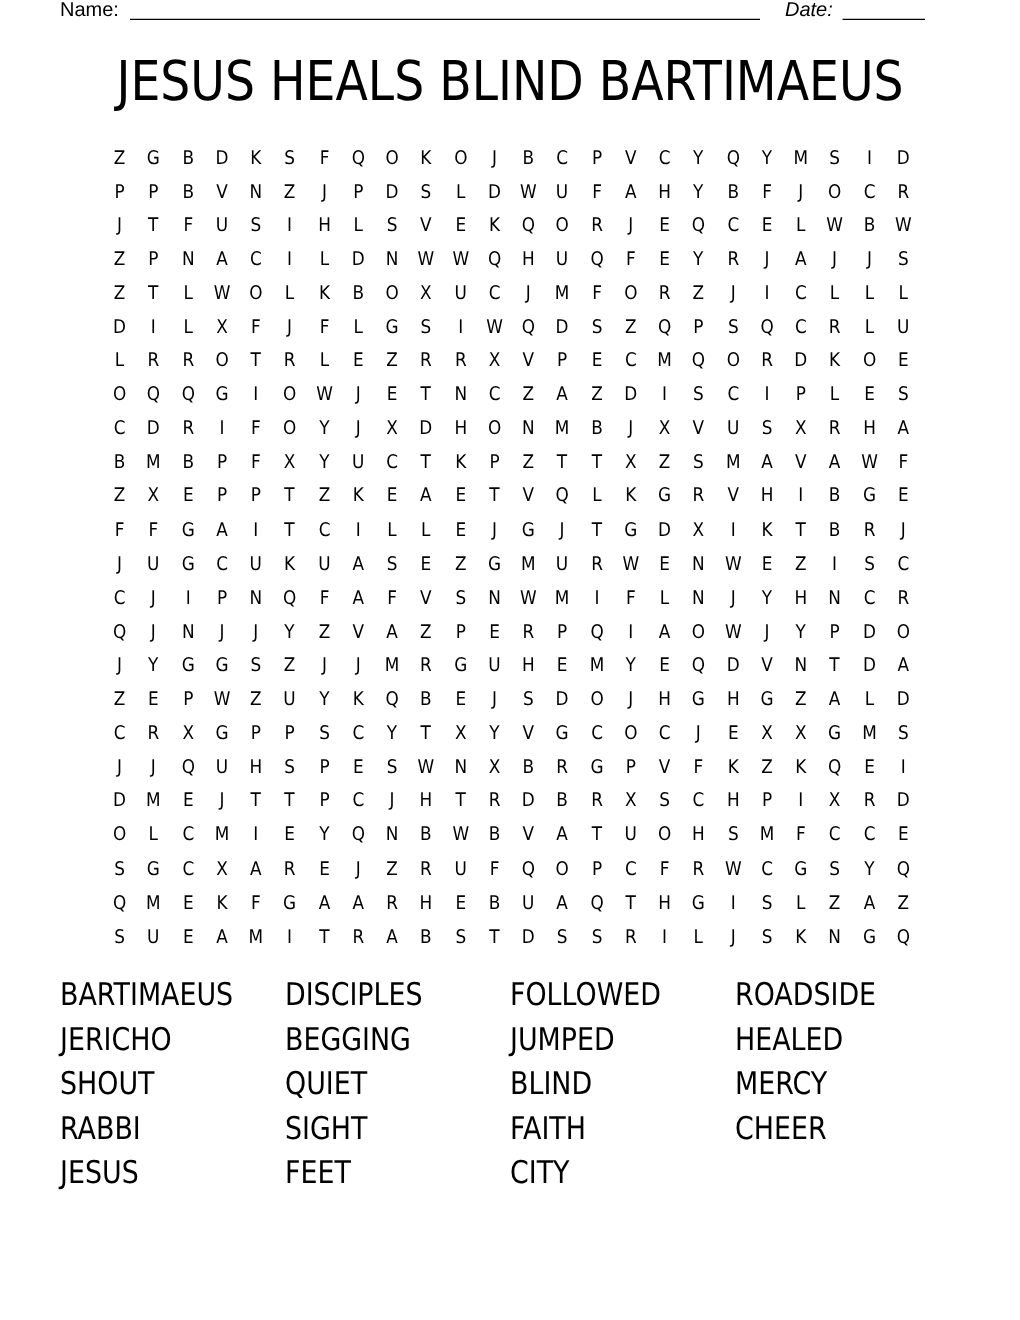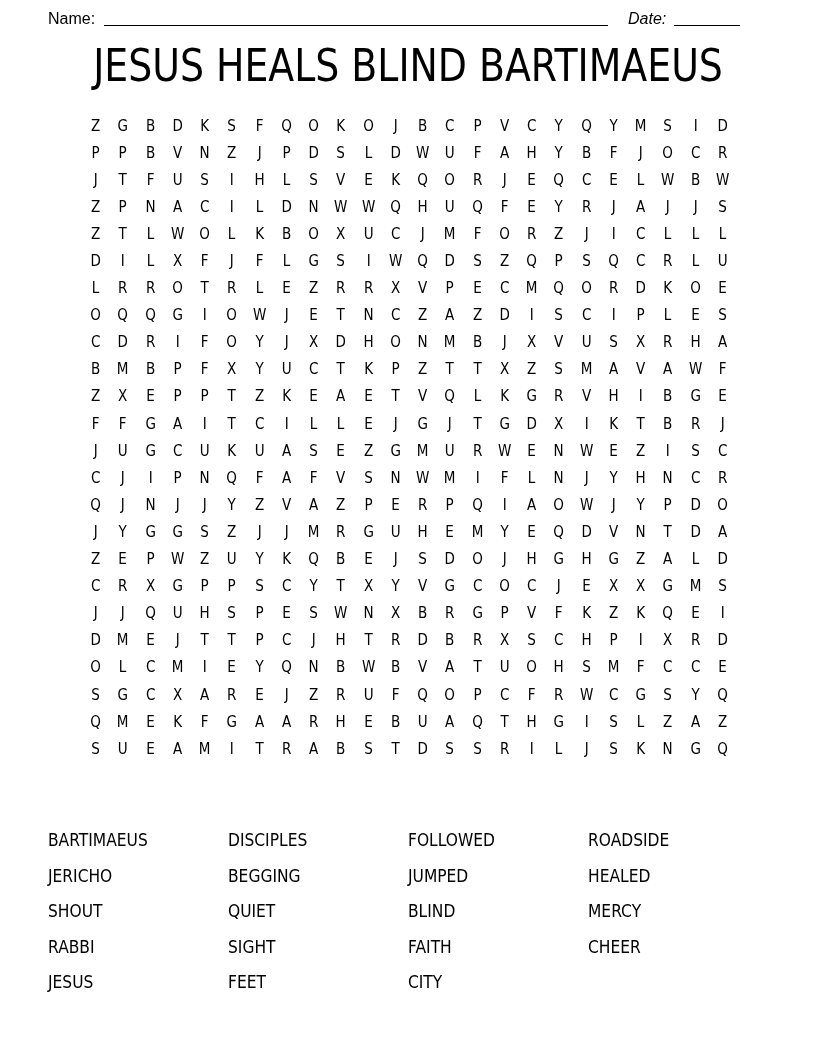--- a/index.html
+++ b/index.html
@@ -9,21 +9,21 @@
     }
     body {
       width: 816px;
       height: 1056px;
       position: relative;
       overflow: hidden;
       color: #000000;
     }
     .header-line {
       position: absolute;
-      top: 10px;
+      top: 0;
       left: 48px;
       width: 695px;
       height: 20px;
       font-family: "Liberation Sans", sans-serif;
       font-size: 16px;
       line-height: 18px;
       white-space: nowrap;
     }
     .header-line .name-label {
       position: absolute;
@@ -75,28 +75,28 @@
       font-size: 15px;
     }
     .grid .cell {
       display: flex;
       align-items: center;
       justify-content: center;
       transform: scaleX(0.9);
     }
     .words {
       position: absolute;
-      top: 822px;
+      top: 778px;
       left: 48px;
       width: 720px;
       display: grid;
       grid-template-columns: 180px 180px 180px 180px;
       grid-auto-rows: 35.5px;
       font-family: "DejaVu Sans", sans-serif;
-      font-size: 18px;
+      font-size: 25px;
     }
     .words .word {
       white-space: nowrap;
       transform: scaleX(0.86);
       transform-origin: left center;
       line-height: 35px;
     }
   </style>
 </head>
 <body>

